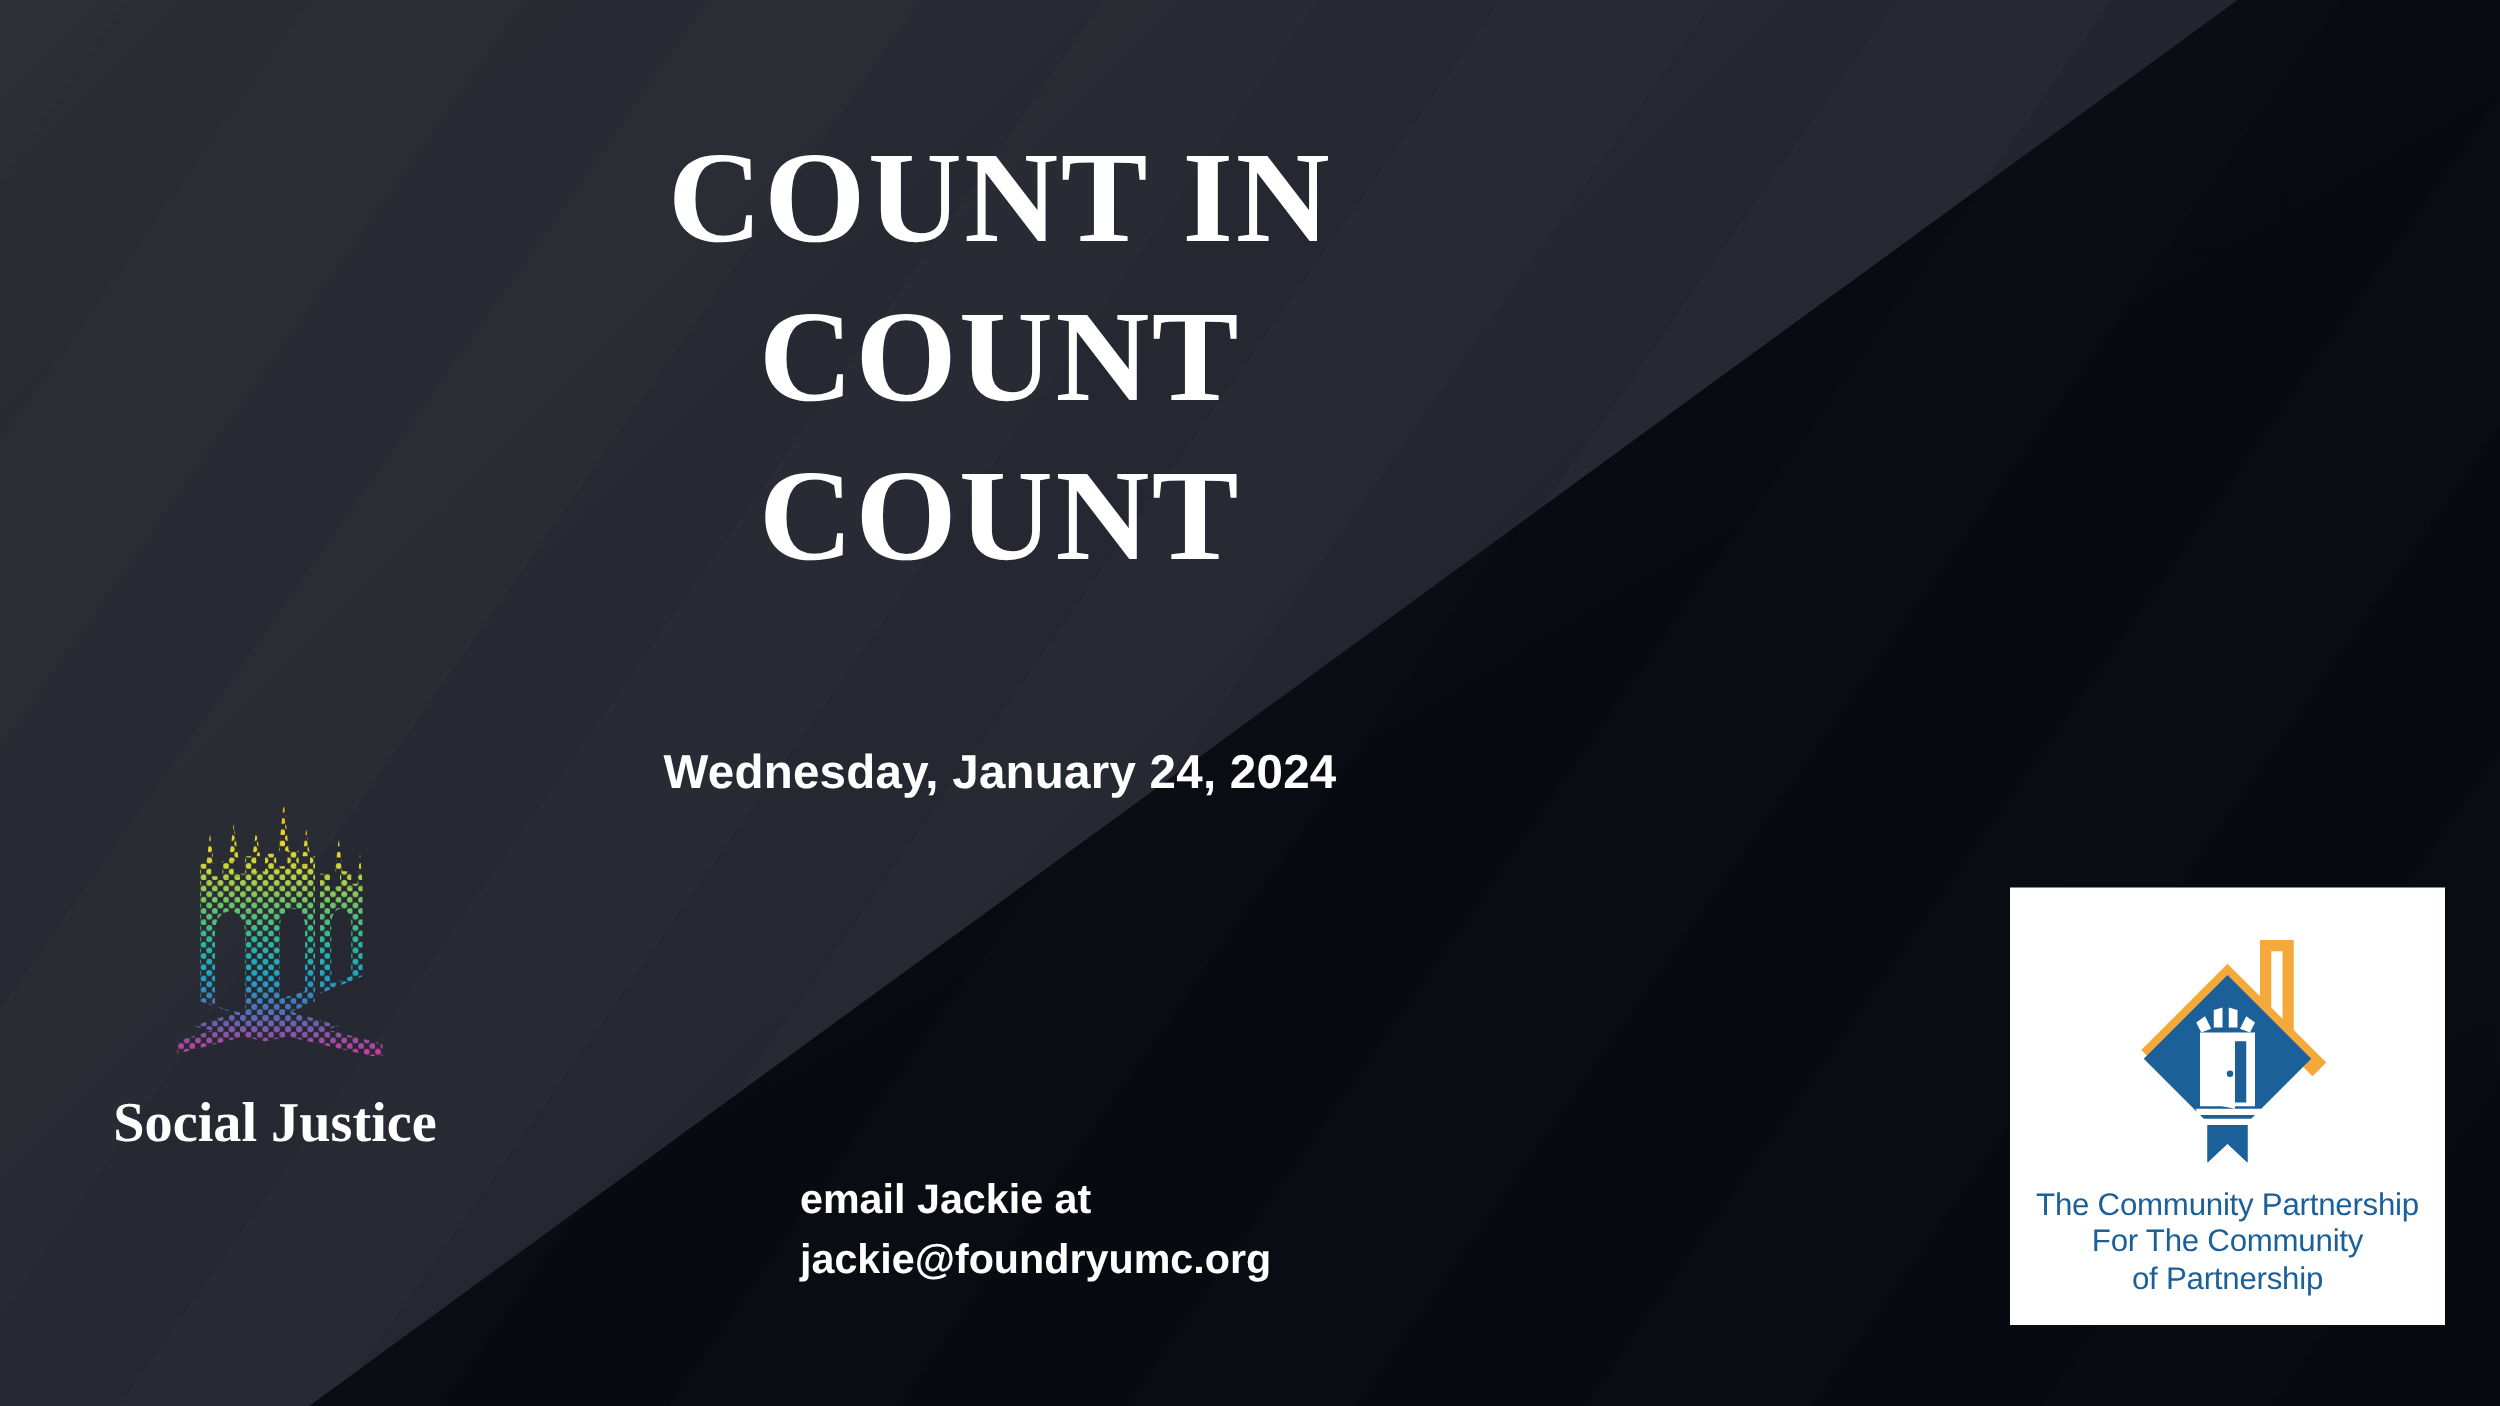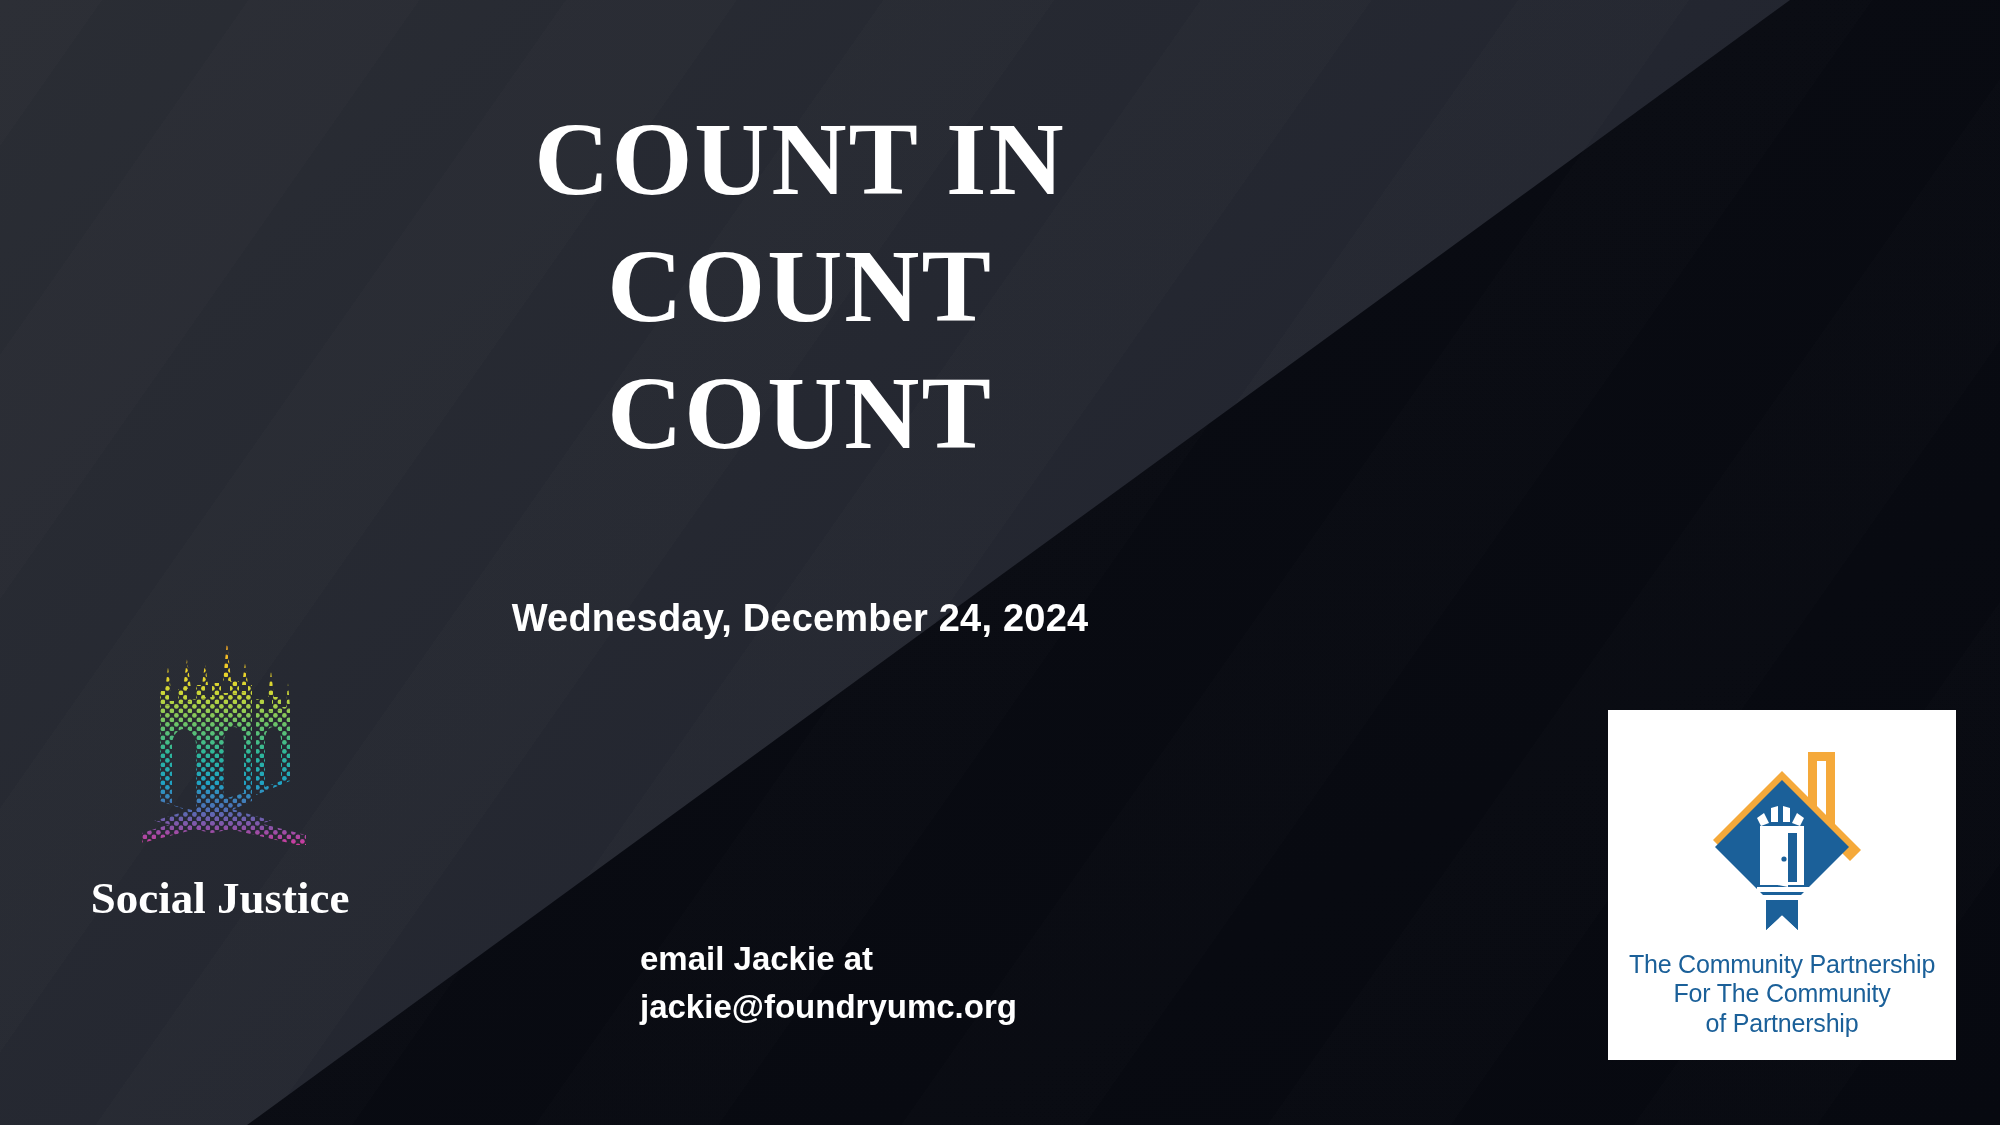--- a/index.html
+++ b/index.html
@@ -173,21 +173,21 @@
 
   <div class="bg-light"></div>
   <div class="bg-dark"></div>
 
   <div class="headline">
     <span class="ln">COUNT IN</span>
     <span class="ln">COUNT</span>
     <span class="ln">COUNT</span>
   </div>
 
-  <div class="event-date">Wednesday, December 24, 2024</div>
+  <div class="event-date">Wednesday, January 24, 2024</div>
 
   <div class="contact">
     <span>email Jackie at</span>
     <span>jackie@foundryumc.org</span>
   </div>
 
   <div class="foundry-logo">
     <svg viewBox="0 0 210 240" xmlns="http://www.w3.org/2000/svg" aria-hidden="true">
       <defs>
         <linearGradient id="rainbow" x1="0" y1="0" x2="0" y2="1">

